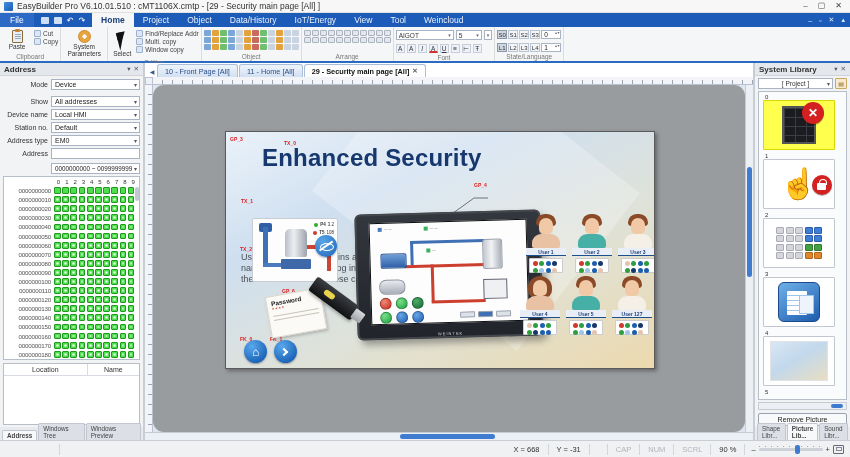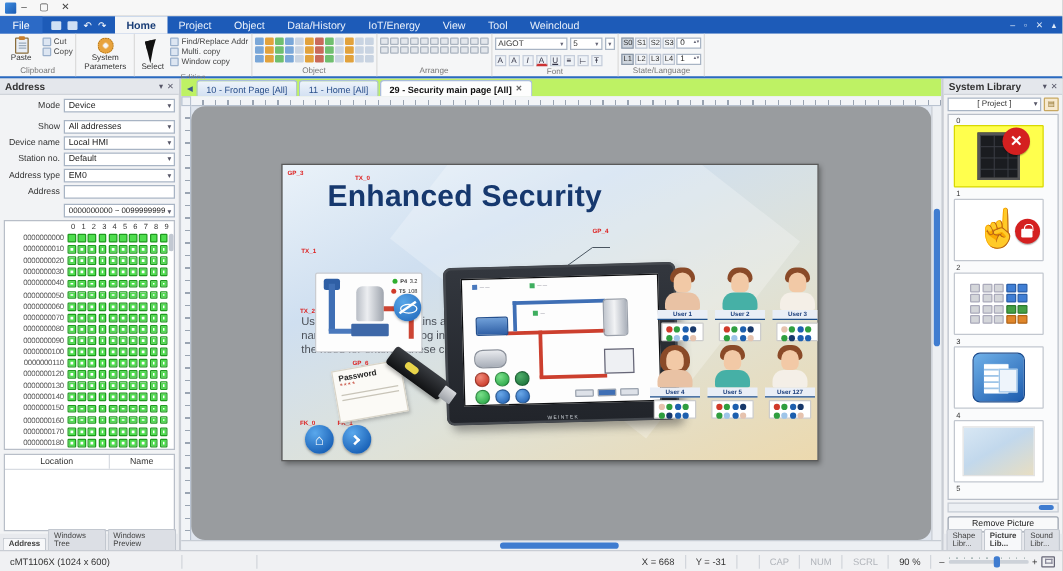--- a/index.html
+++ b/index.html
@@ -87,21 +87,21 @@
   .locname .lnhead { display:flex; height:12px; border-bottom:1px solid #d8dce2; }
   .locname .lnhead span { font-size:7px; color:#333; display:flex; align-items:center; justify-content:center; }
   .locname .lnhead span:first-child { width:62%; border-right:1px solid #d8dce2; }
   .locname .lnhead span:last-child { flex:1; }
   .ptabs { height:13px; display:flex; align-items:flex-end; padding:0 2px; gap:1px; background:#e8eaee; }
   .ptab { font-size:6.3px; color:#444; background:#dcdfe5; border:1px solid #c2c7cf; border-bottom:none; padding:1px 4px; border-radius:2px 2px 0 0; }
   .ptab.on { background:#f7f8fa; font-weight:bold; }
 
   
   .center { flex:1; display:flex; flex-direction:column; min-width:0; background:#dfe5ee; }
-  .ctabbar { height:14px; display:flex; align-items:flex-end; background:#bef264; padding-left:2px; }
+  .ctabbar { height:14px; display:flex; align-items:flex-end; background:#ffffff; padding-left:2px; }
   .cnav { width:10px; font-size:6px; color:#3a5a8a; text-align:center; padding-bottom:2px; }
   .ctab { height:13px; display:flex; align-items:center; gap:3px; padding:0 7px; font-size:7.3px; color:#2a4f8a; background:linear-gradient(#eef4fb,#d3e0f2); border:1px solid #aabddb; border-bottom:none; border-radius:3px 3px 0 0; margin-right:1px; white-space:nowrap; }
   .ctab.active { background:#fdfdfd; color:#111; font-weight:bold; }
   .ctab .x { font-size:6.5px; color:#666; }
   .canvaswrap { flex:1; display:flex; min-height:0; }
   .canvascol { flex:1; display:flex; flex-direction:column; min-width:0; }
   .rul-row { display:flex; height:8px; }
   .rul-corner { width:8px; height:8px; background:#eef1f5; border:1px solid #b8c2d0; }
   .rul-h { flex:1; background:#f2f4f7 repeating-linear-gradient(to right, transparent 0 9px, #9aa4b2 9px 10px) bottom/100% 4px no-repeat; border-bottom:1px solid #b8c2d0; }
   .canvasbody { flex:1; display:flex; min-height:0; }
@@ -235,20 +235,21 @@
   .fiticon { width:11px; height:9px; border:1px solid #667; border-radius:1px; position:relative; }
   .fiticon::before { content:""; position:absolute; inset:1.5px; border:1px dashed #889; }
 </style>
 </head>
 <body>
 
 <div class="app">
 
   <div class="titlebar">
     <span class="appicon"></span>
+    <span class="title">EasyBuilder Pro V6.10.01.510 : cMT1106X.cmtp - [29 - Security main page [All] ]</span>
     <span class="wbtns">
       <span>–</span>
       <span>▢</span>
       <span>✕</span>
     </span>
   </div>
 
   <div class="menubar">
     <span class="file-btn">File</span>
     <span class="qat">
@@ -1137,21 +1138,20 @@
       <div class="removebtn">Remove Picture</div>
       <div class="ptabs">
         <span class="ptab">Shape Libr...</span>
         <span class="ptab on">Picture Lib...</span>
         <span class="ptab">Sound Libr...</span>
       </div>
     </div>
   </div>
 
   <div class="statusbar">
-    <span class="sseg" style="width:146px">cMT1106X (1024 x 600)</span>
     <span class="sseg" style="width:60px"></span>
     <span class="sseg grow"></span>
     <span class="sseg">X = 668</span>
     <span class="sseg">Y = -31</span>
     <span class="sseg" style="width:18px"></span>
     <span class="sseg dim">CAP</span>
     <span class="sseg dim">NUM</span>
     <span class="sseg dim">SCRL</span>
     <span class="sseg">90 %</span>
     <span class="zoomctl">

